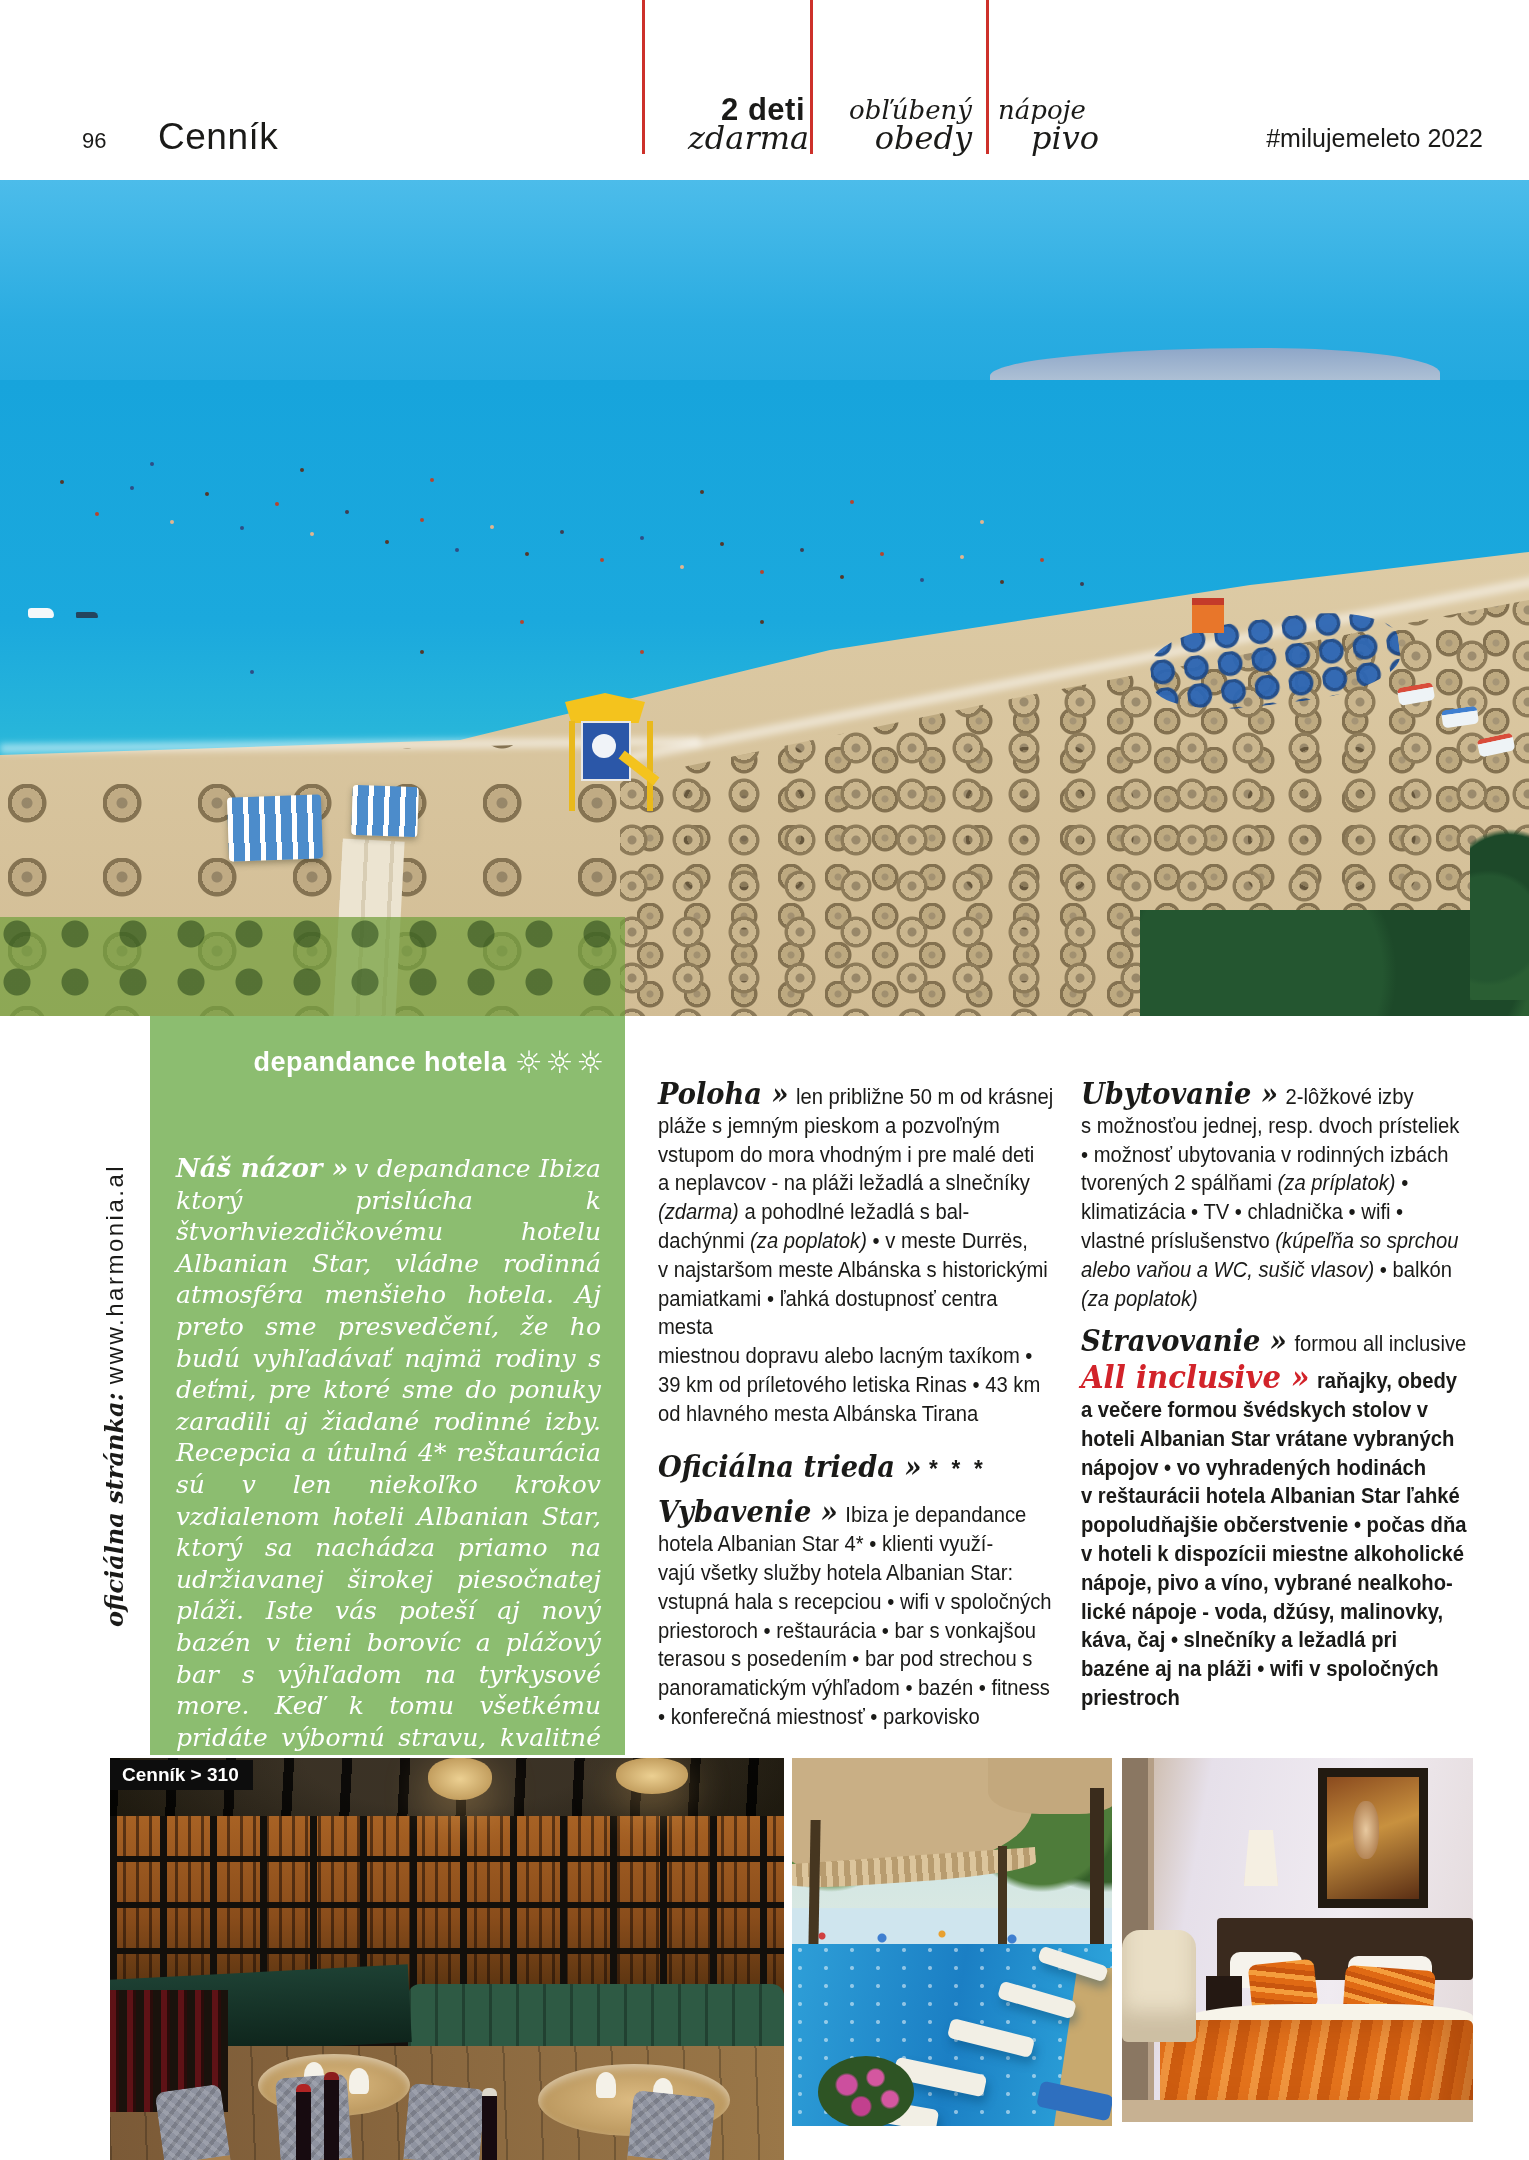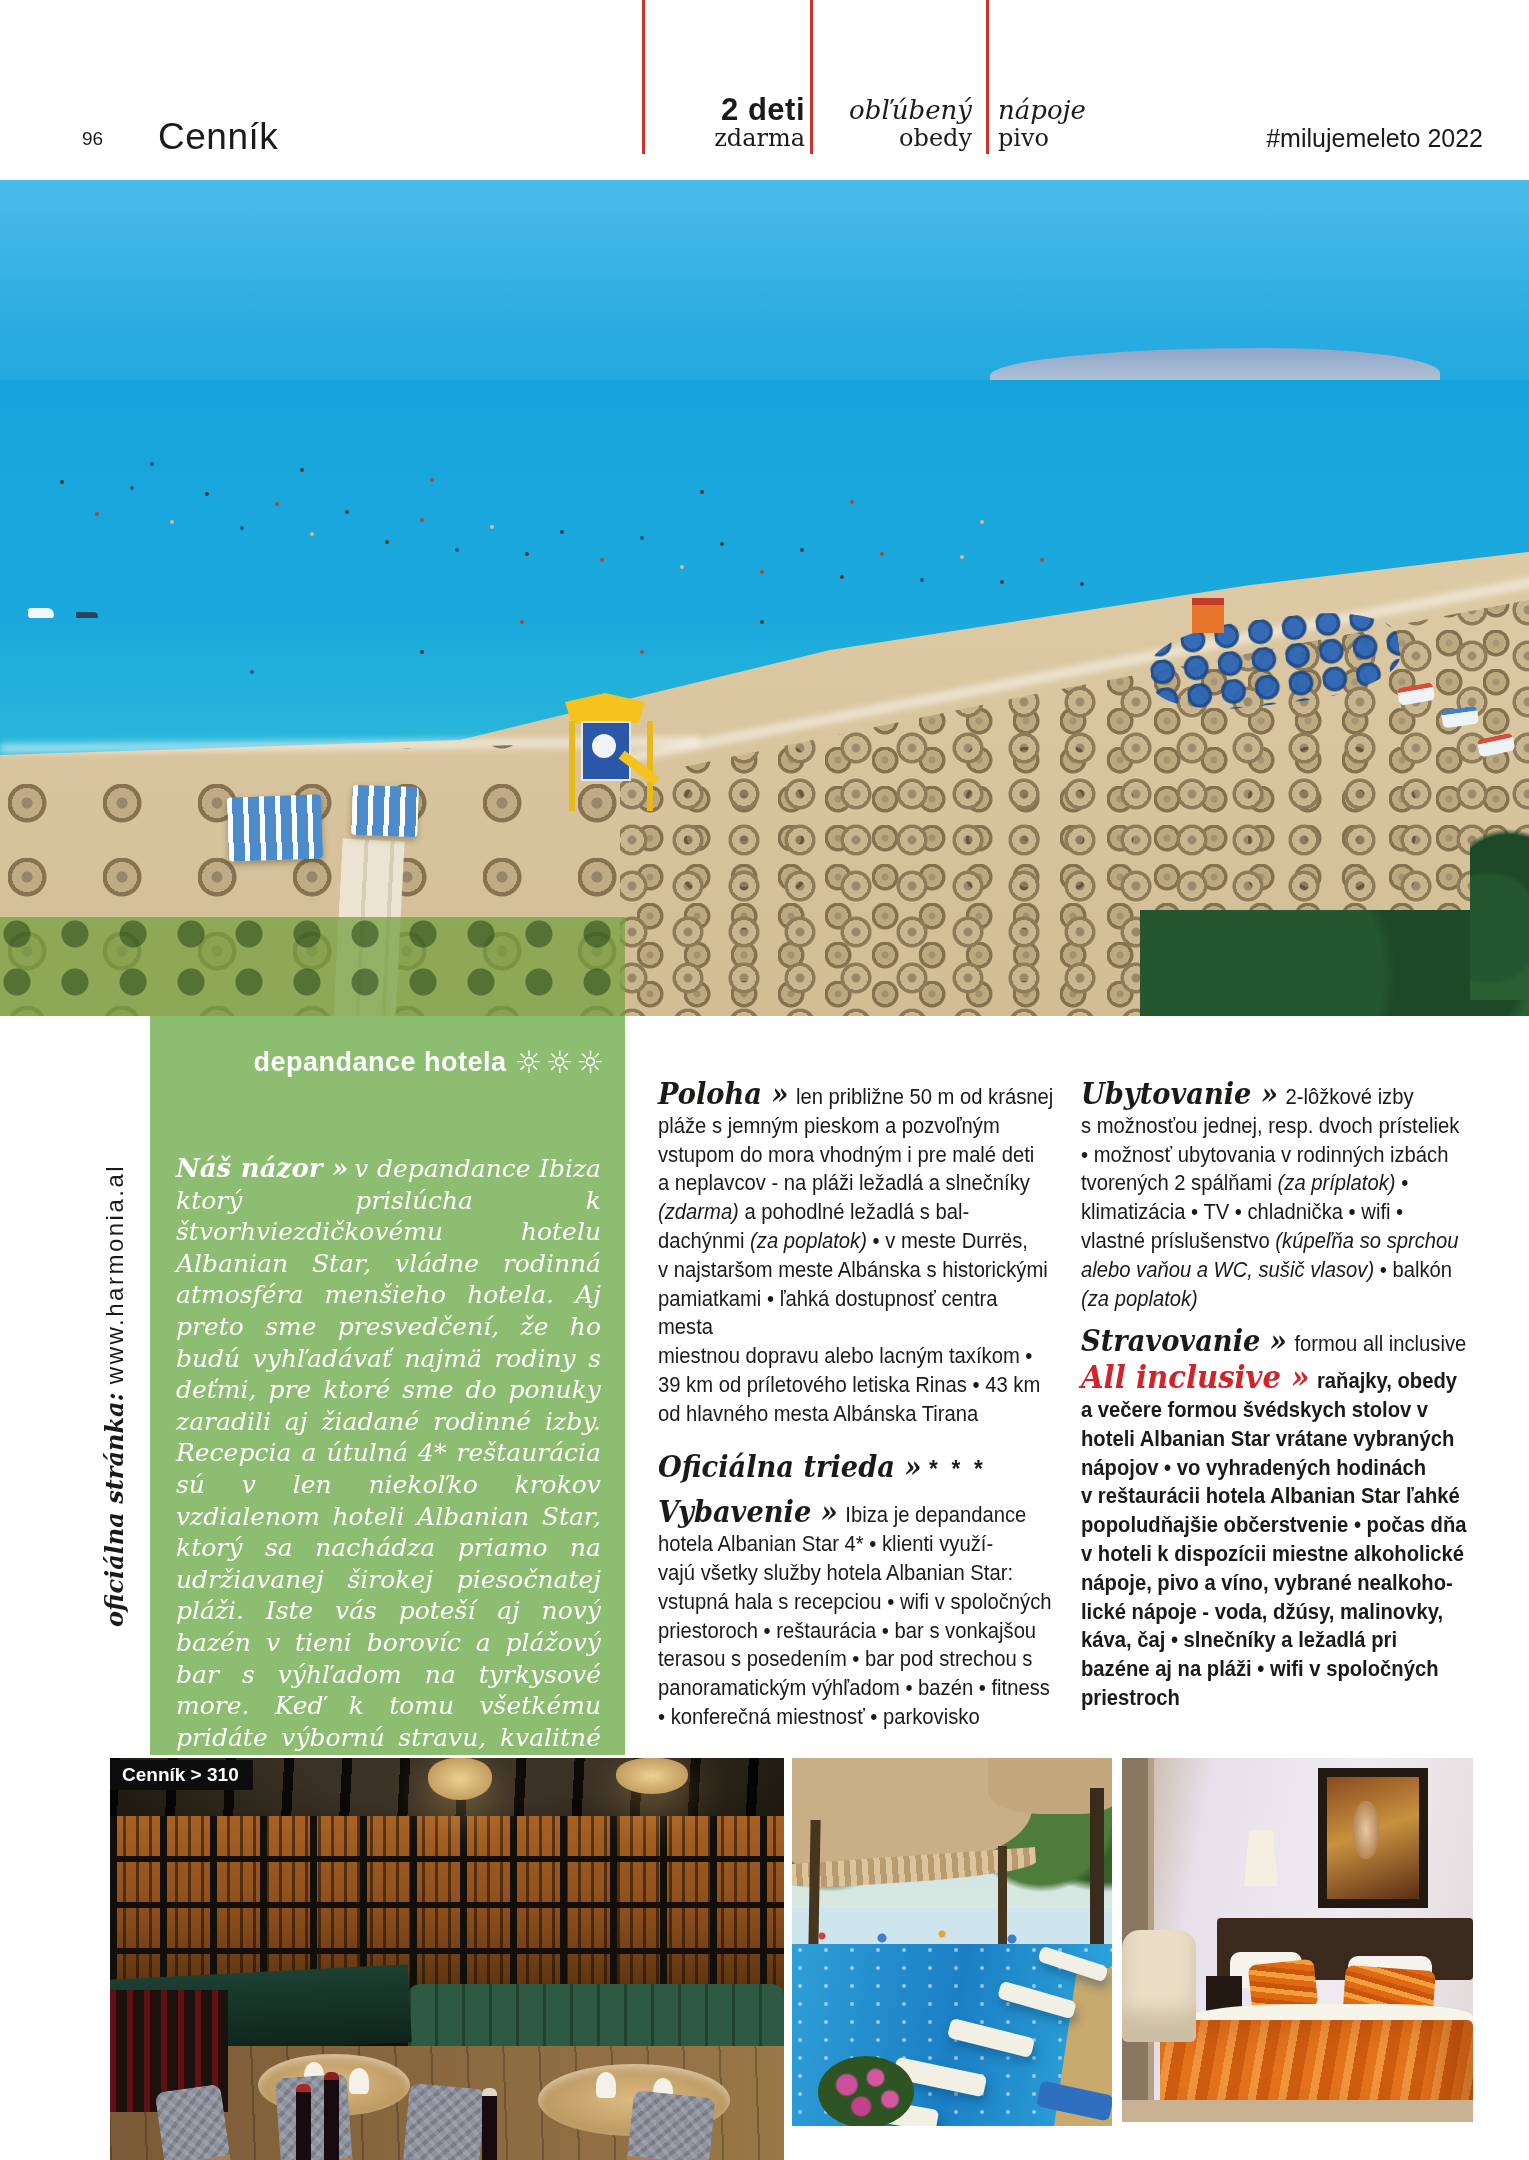--- a/index.html
+++ b/index.html
@@ -1,27 +1,27 @@
 <!DOCTYPE html>
 <html><head>
 <meta charset="utf-8">
 <style>
   html,body{margin:0;padding:0;background:#777;}
   #page{position:relative;width:1529px;height:2160px;background:#fff;overflow:hidden;
         font-family:"Liberation Sans",sans-serif;color:#1a1a18;}
   .abs{position:absolute;}
 
   
-  #page-num{left:82px;top:128px;font-size:19px;}
+  #page-num{left:82px;top:128px;font-size:22px;}
   #city{left:158px;top:116px;font-size:37px;font-weight:500;letter-spacing:.5px;}
   .redline{top:0;width:3px;height:154px;background:#cd312a;}
   #rl1{left:642px;} #rl2{left:810px;} #rl3{left:986px;}
   .badge{top:96px;width:150px;}
   .badge .b1{font-family:"DejaVu Serif",serif;font-style:italic;font-size:26px;line-height:28px;}
-  .badge .b2{font-family:"DejaVu Serif",serif;font-size:24px;line-height:28px;}
+  .badge .b2{font-family:"DejaVu Serif",serif;font-style:italic;font-size:32px;line-height:28px;margin-left:33px;}
   #badge0{left:655px;text-align:right;} #badge0 .b1{font-family:"Liberation Sans",sans-serif;font-style:normal;font-weight:800;font-size:31px;letter-spacing:.5px;}
   #badge1{left:822px;text-align:right;} #badge2{left:998px;}
   #hashtag{top:124px;right:46px;font-size:25px;}
 
   
   #beach{left:0;top:180px;width:1529px;height:836px;overflow:hidden;background:#1ba6dd;}
   #sky{left:0;top:0;width:1529px;height:205px;background:linear-gradient(180deg,#4cbcea,#2aace1 70%,#23a9df);}
   #headland{left:990px;top:168px;width:450px;height:32px;background:linear-gradient(180deg,#97a6c6,#b9c2d4);
             border-radius:70% 45% 0 0 / 100% 90% 0 0;opacity:.92;}
   #sea{left:0;top:200px;width:1529px;height:636px;

